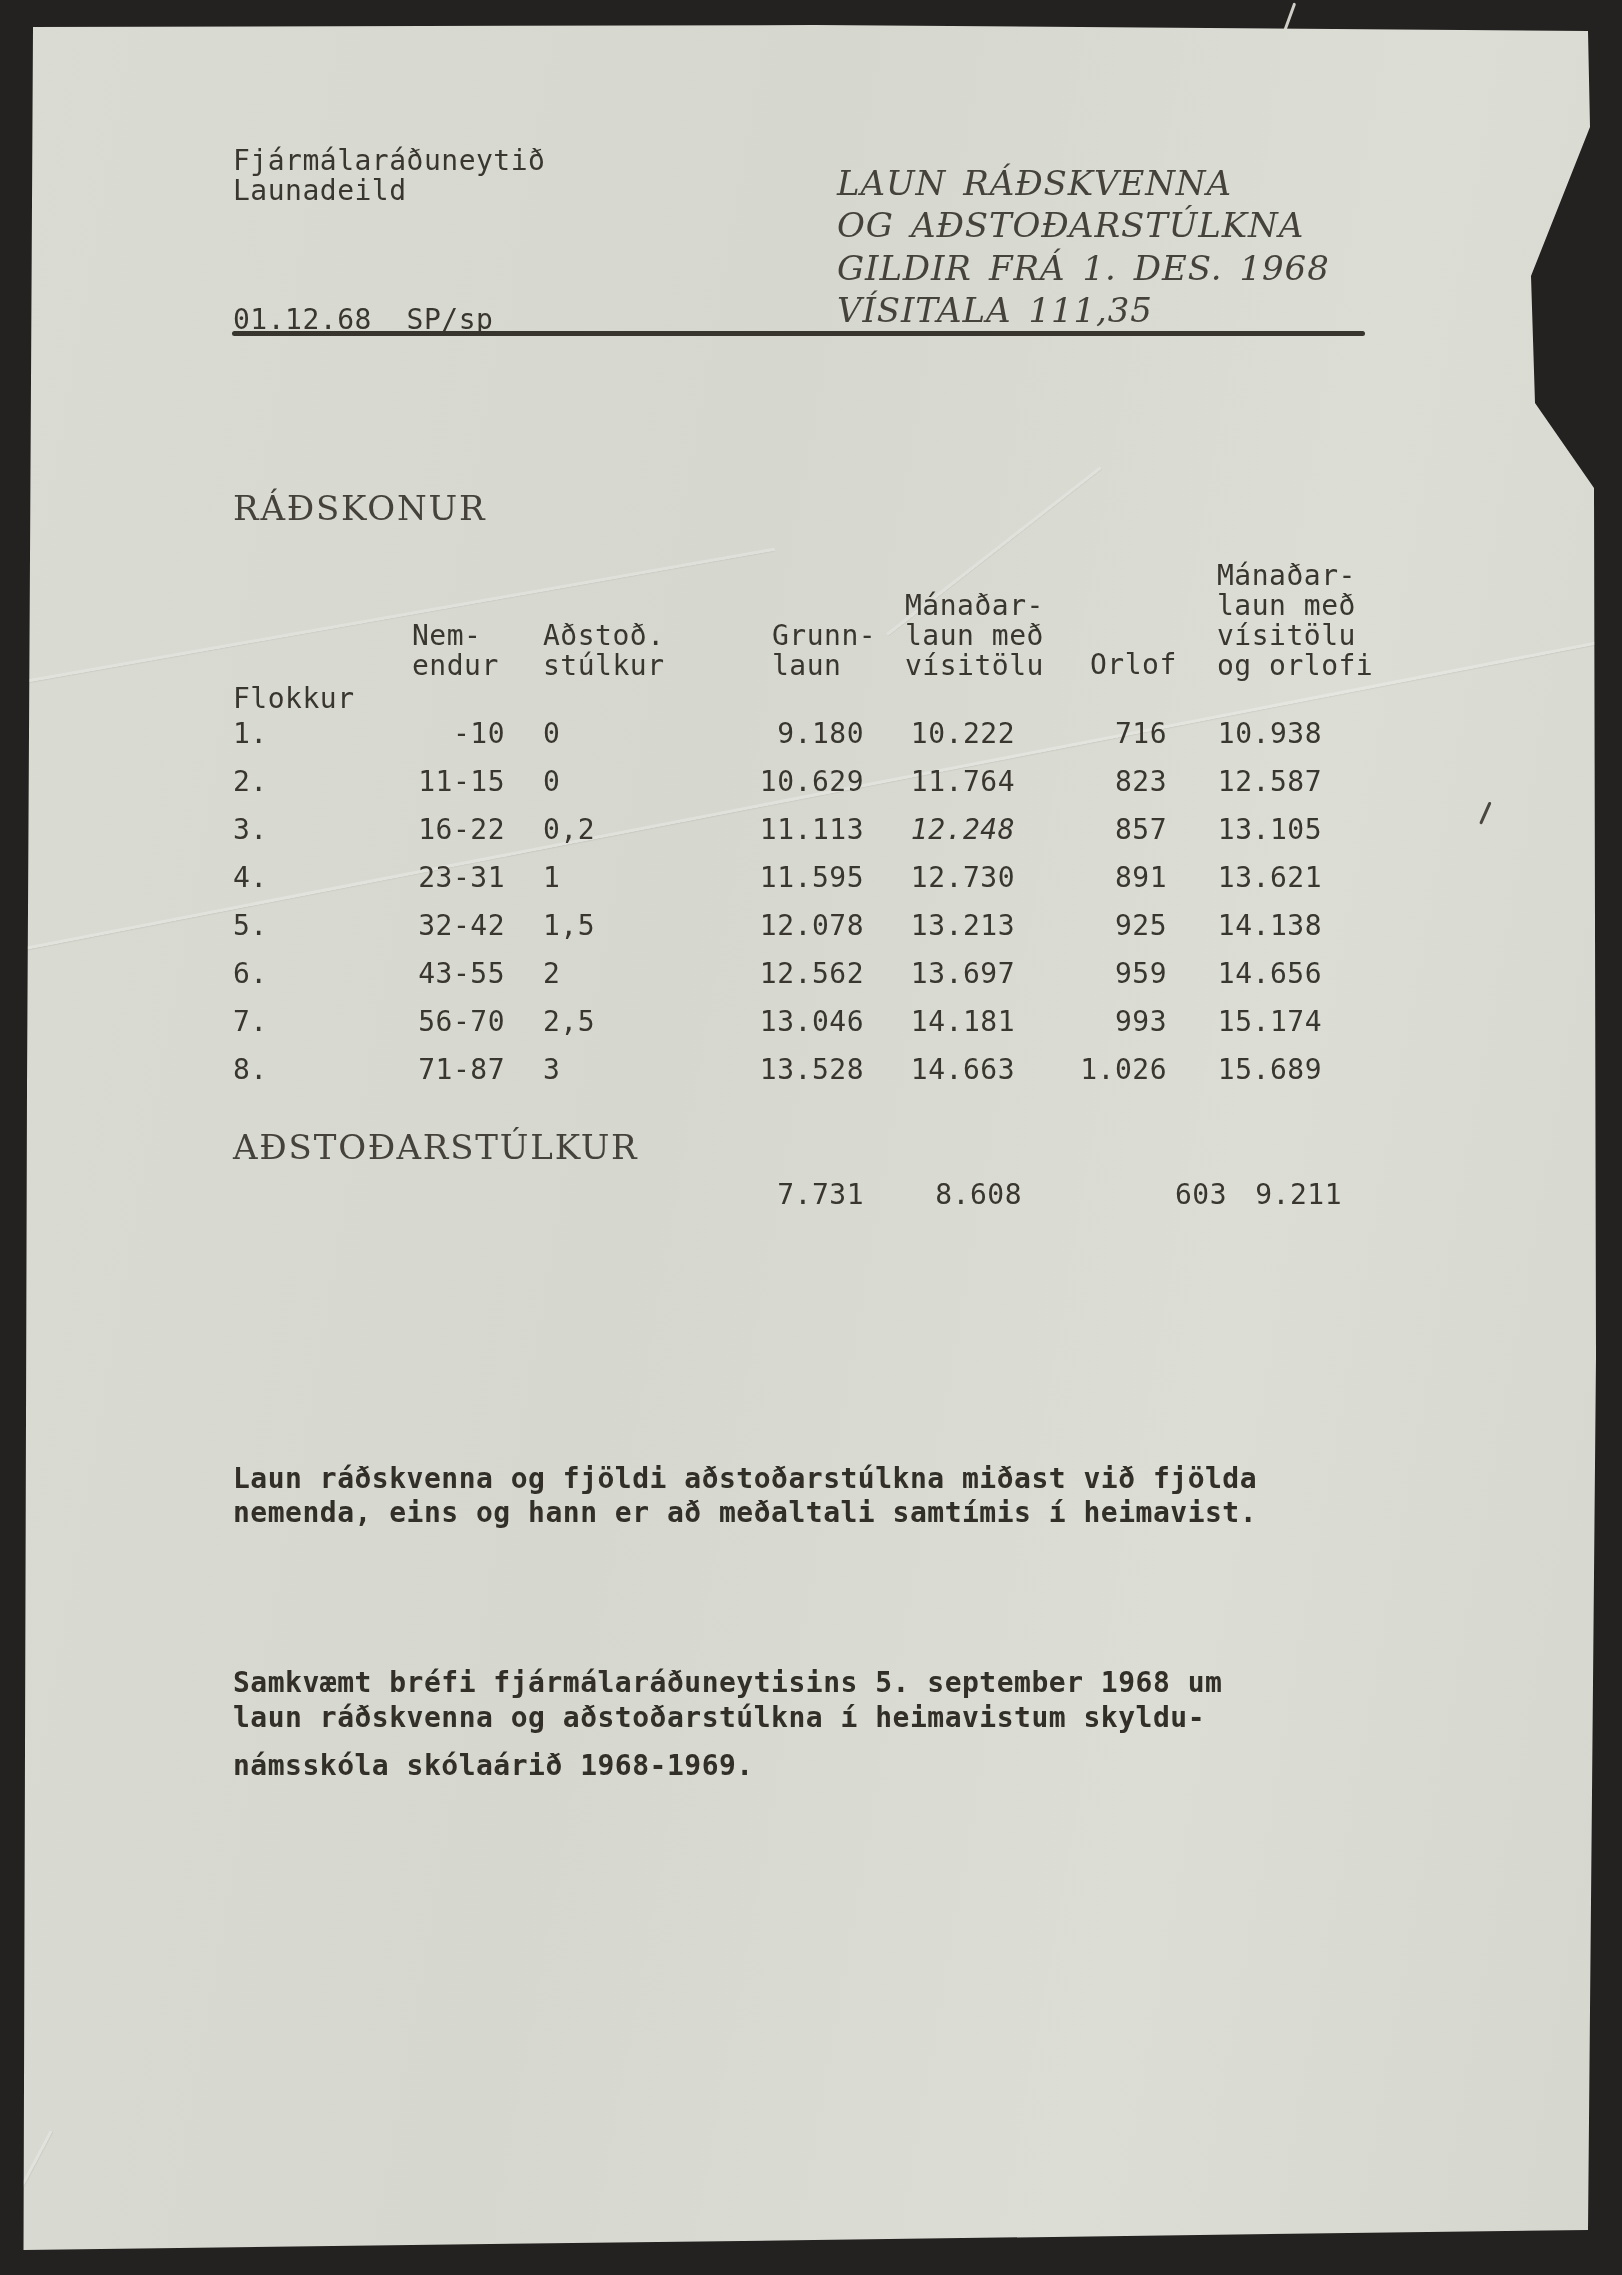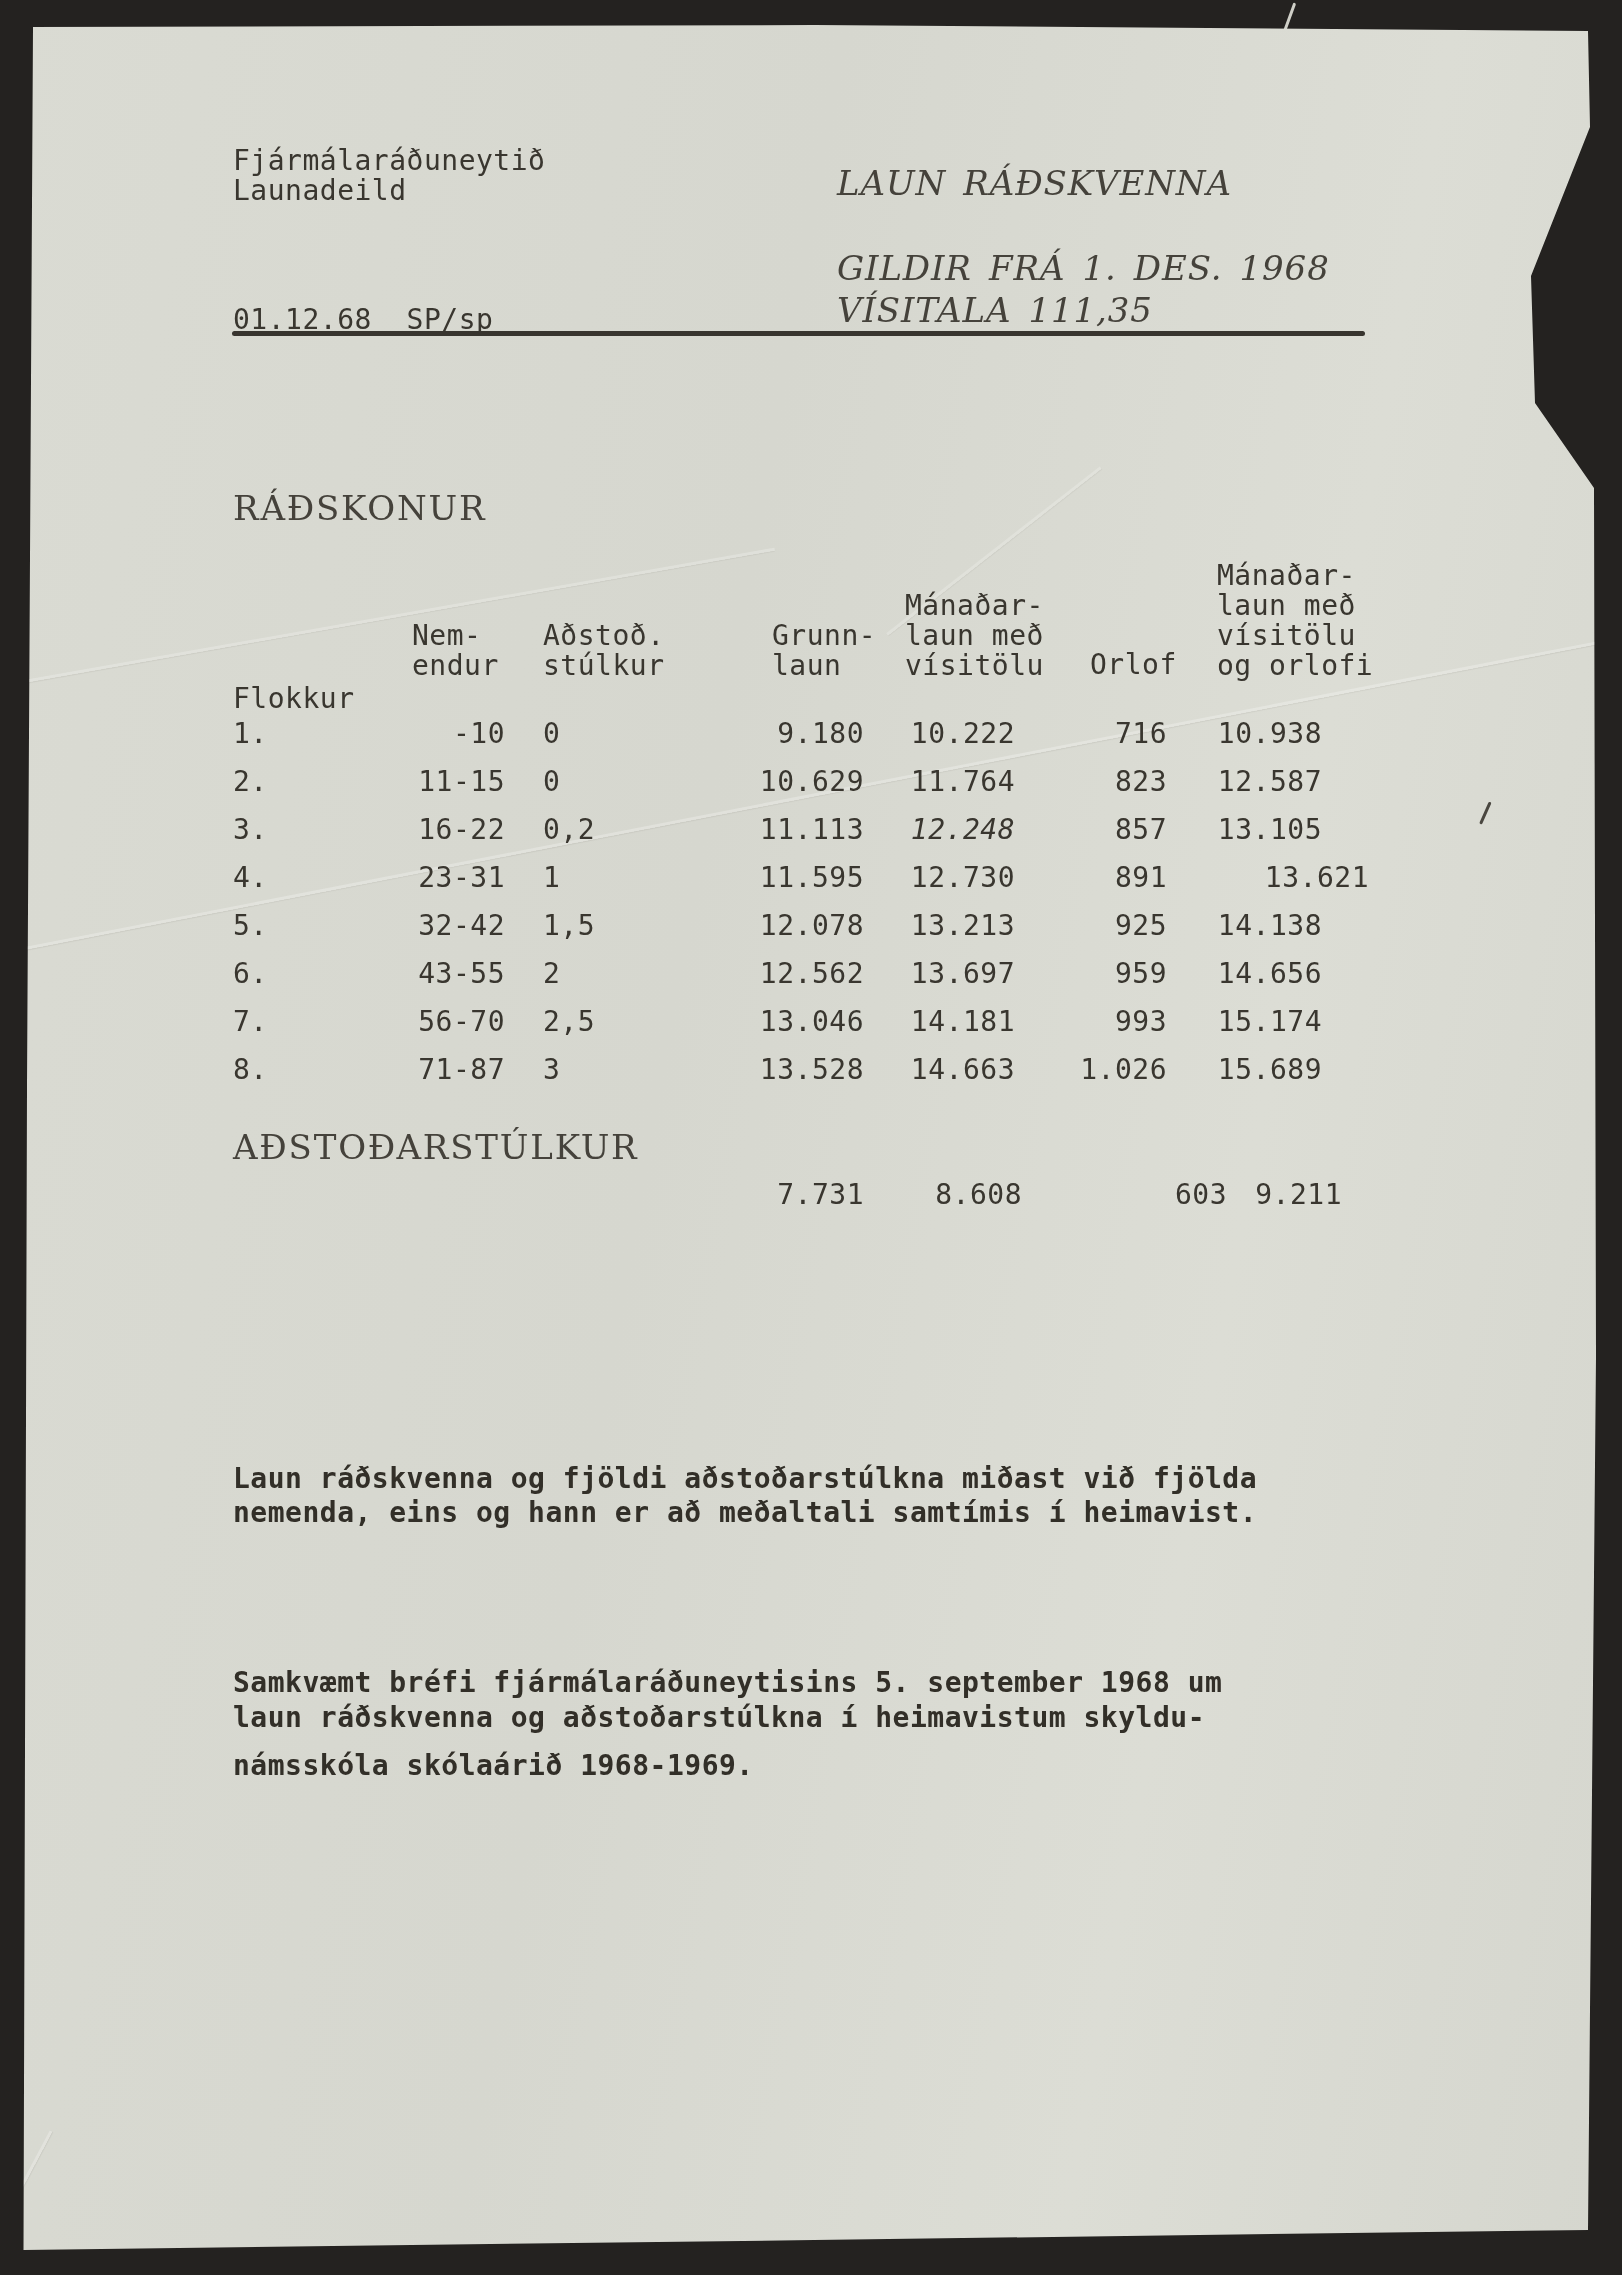--- a/index.html
+++ b/index.html
@@ -36,20 +36,21 @@
     <div class="crease" style="left:-27px;top:689px;width:814px;transform:rotate(-10deg);opacity:.45;"></div>
     <div class="crease" style="left:887px;top:633px;width:271px;transform:rotate(-38deg);opacity:.4;"></div>
     <div class="crease" style="left:3.6px;top:2218px;width:100px;transform:rotate(-62deg);opacity:.5;"></div>
 
     <div class="abs mono" style="left:233px;top:145px;">Fjármálaráðuneytið</div>
     <div class="abs mono" style="left:233px;top:175px;">Launadeild</div>
     <div class="abs mono pre" style="left:233px;top:304px;">01.12.68  SP/sp</div>
     <div class="rule"></div>
 
     <div class="abs serif title-line" style="left:837px;top:163px;">LAUN RÁÐSKVENNA</div>
+    <div class="abs serif title-line" style="left:837px;top:205px;">OG AÐSTOÐARSTÚLKNA</div>
     <div class="abs serif title-line" style="left:837px;top:248px;">GILDIR FRÁ 1. DES. 1968</div>
     <div class="abs serif title-line" style="left:837px;top:290px;">VÍSITALA 111,35</div>
 
     <div class="abs serif section-heading" style="left:233px;top:488px;">RÁÐSKONUR</div>
 
     <div class="abs" id="wage-table" style="left:0;top:0;width:1623px;height:1113px;">
         <div class="th mono" style="left: 233px; top: 650px; margin-top: 34px;">Flokkur</div>
         <div class="th mono" style="left: 412px; top: 621px;">Nem-<br>endur</div>
         <div class="th mono" style="left: 543px; top: 621px;">Aðstoð.<br>stúlkur</div>
         <div class="th mono" style="left: 755px; top: 621px; margin-left: 17px;">Grunn-<br>laun</div>
@@ -83,21 +84,21 @@
           <div class="td mono" style="left: 1066px; width: 101px; text-align: right;">857</div>
           <div class="td mono" style="left: 1210px; width: 112px; text-align: right;">13.105</div>
         </div>
         <div class="row" style="top: 862px;">
           <div class="td mono" style="left: 233px; width: 72px; text-align: left;">4.</div>
           <div class="td mono" style="left: 405px; width: 100px; text-align: right;">23-31</div>
           <div class="td mono" style="left: 543px; width: 90px; text-align: left;">1</div>
           <div class="td mono" style="left: 754px; width: 110px; text-align: right;">11.595</div>
           <div class="td mono" style="left: 905px; width: 110px; text-align: right;">12.730</div>
           <div class="td mono" style="left: 1066px; width: 101px; text-align: right;">891</div>
-          <div class="td mono" style="left: 1210px; width: 112px; text-align: right; margin-left: 47px;">13.621</div>
+          <div class="td mono" style="left: 1210px; width: 112px; text-align: right;">13.621</div>
         </div>
         <div class="row" style="top: 910px;">
           <div class="td mono" style="left: 233px; width: 72px; text-align: left;">5.</div>
           <div class="td mono" style="left: 405px; width: 100px; text-align: right;">32-42</div>
           <div class="td mono" style="left: 543px; width: 90px; text-align: left;">1,5</div>
           <div class="td mono" style="left: 754px; width: 110px; text-align: right;">12.078</div>
           <div class="td mono" style="left: 905px; width: 110px; text-align: right;">13.213</div>
           <div class="td mono" style="left: 1066px; width: 101px; text-align: right;">925</div>
           <div class="td mono" style="left: 1210px; width: 112px; text-align: right;">14.138</div>
         </div>

